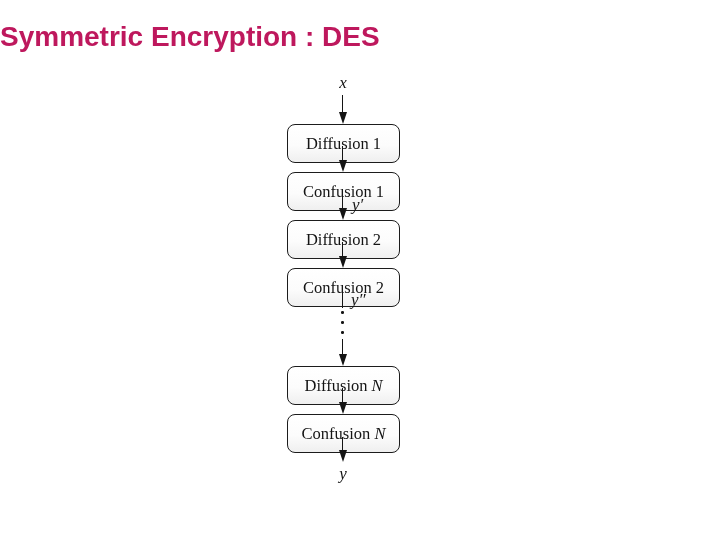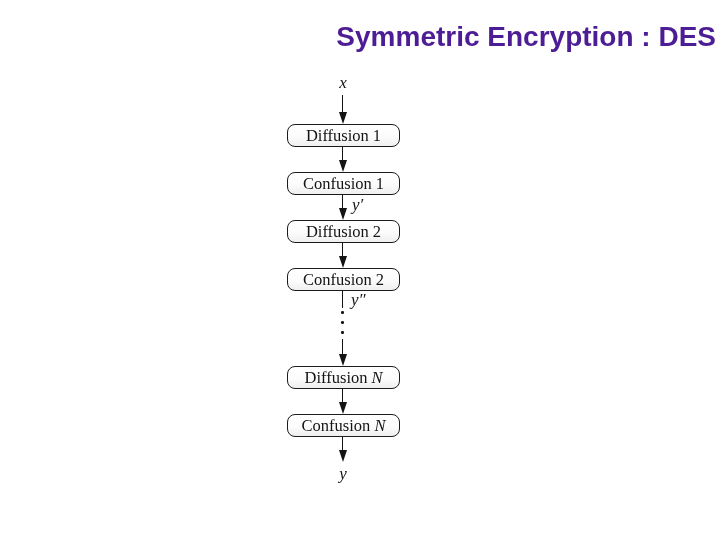--- a/index.html
+++ b/index.html
@@ -8,34 +8,34 @@
     position: relative;
     background: #ffffff;
     overflow: hidden;
     font-family: "Liberation Sans", sans-serif;
   }
   .slide { position: absolute; inset: 0; }
 
   .title {
     position: absolute;
     top: 21px; left: 0; width: 716px;
-    text-align: right;
+    text-align: left;
     font-family: "Liberation Sans", sans-serif;
     font-weight: 700;
     font-size: 28px;
     line-height: 32px;
-    color: #4c1d95;
+    color: #be185d;
   }
 
   .diagram { position: absolute; inset: 0; }
 
   
   .box {
     position: absolute;
-    left: 287px; width: 113px; height: 23px;
+    left: 287px; width: 113px; height: 39px;
     border: 1.4px solid #1c1c1c;
     border-radius: 8px;
     background: linear-gradient(180deg, #ffffff 0%, #fcfcfc 55%, #efefef 100%);
     display: flex; align-items: center; justify-content: center;
     gap: 4px;
     font-family: "Liberation Serif", "DejaVu Serif", serif;
     font-size: 16.5px;
     color: #141414;
     white-space: nowrap;
   }

